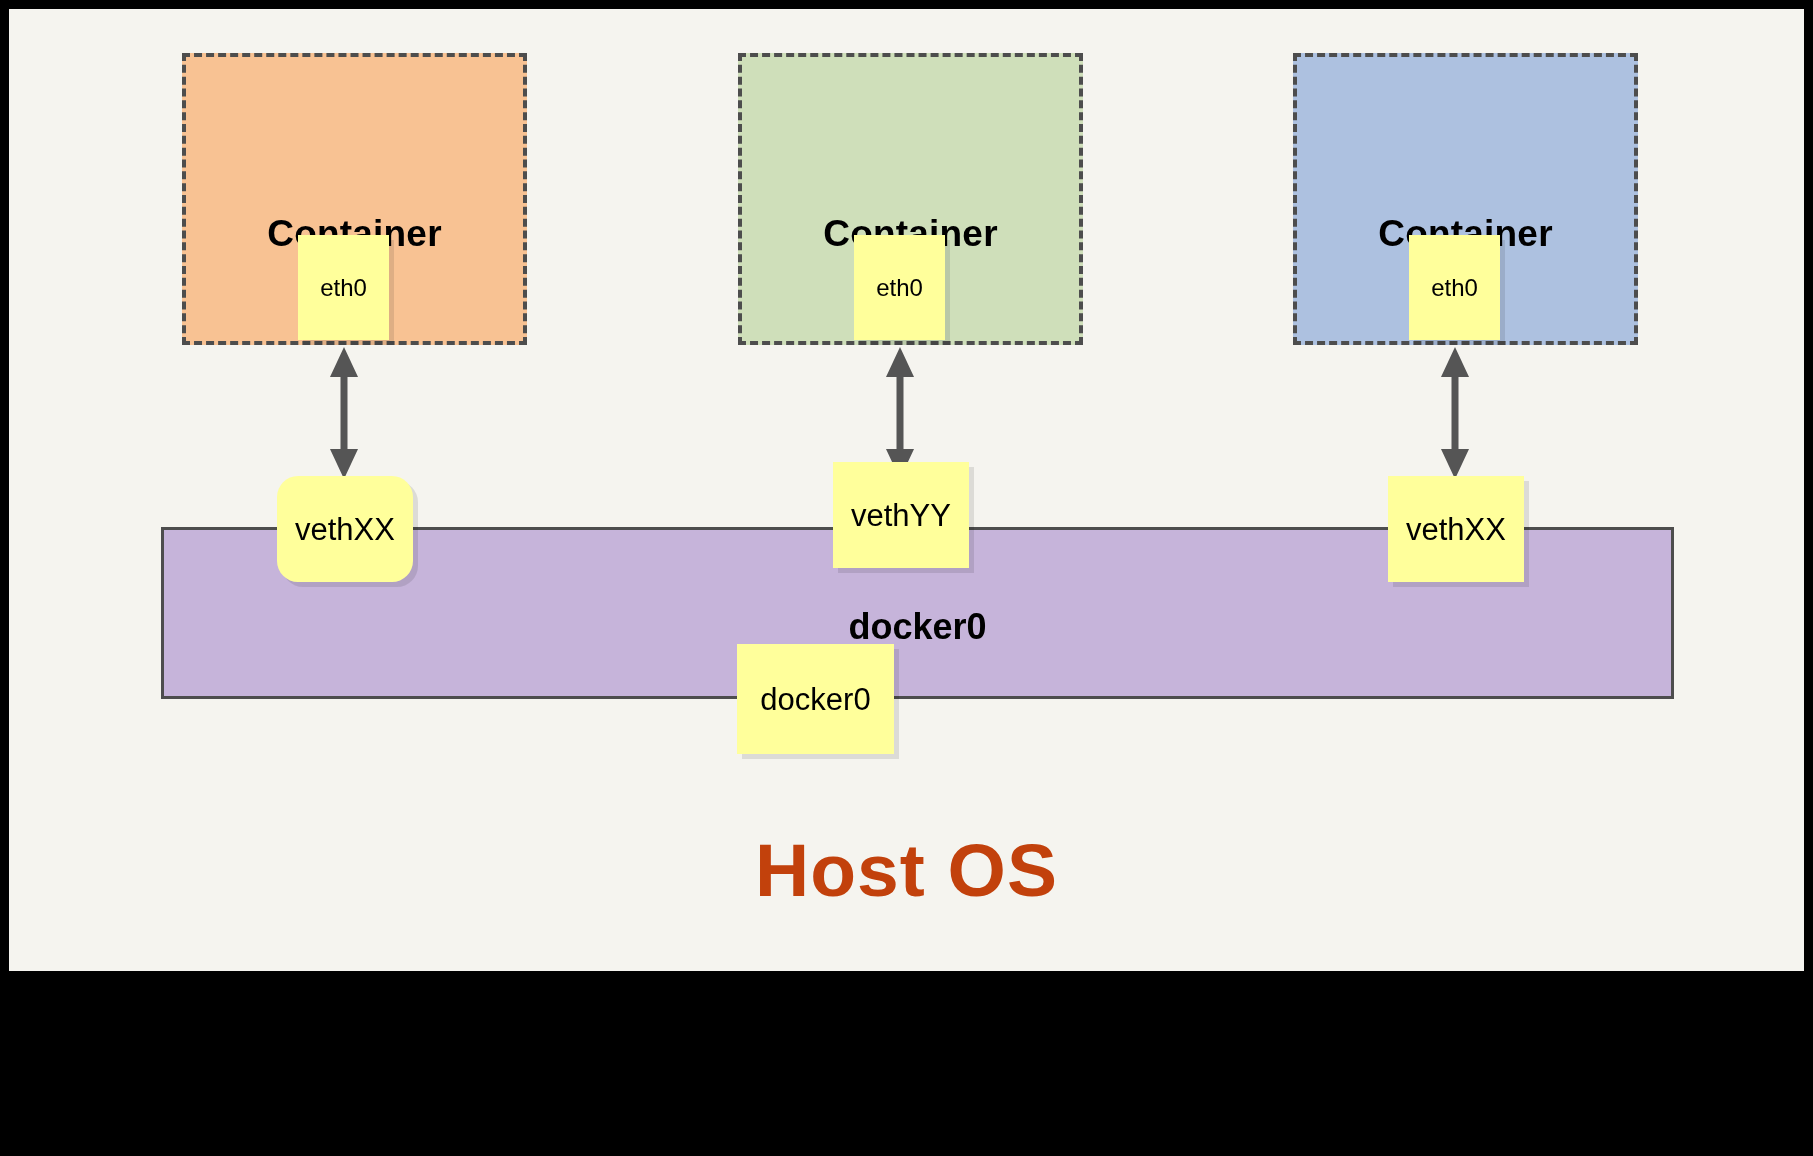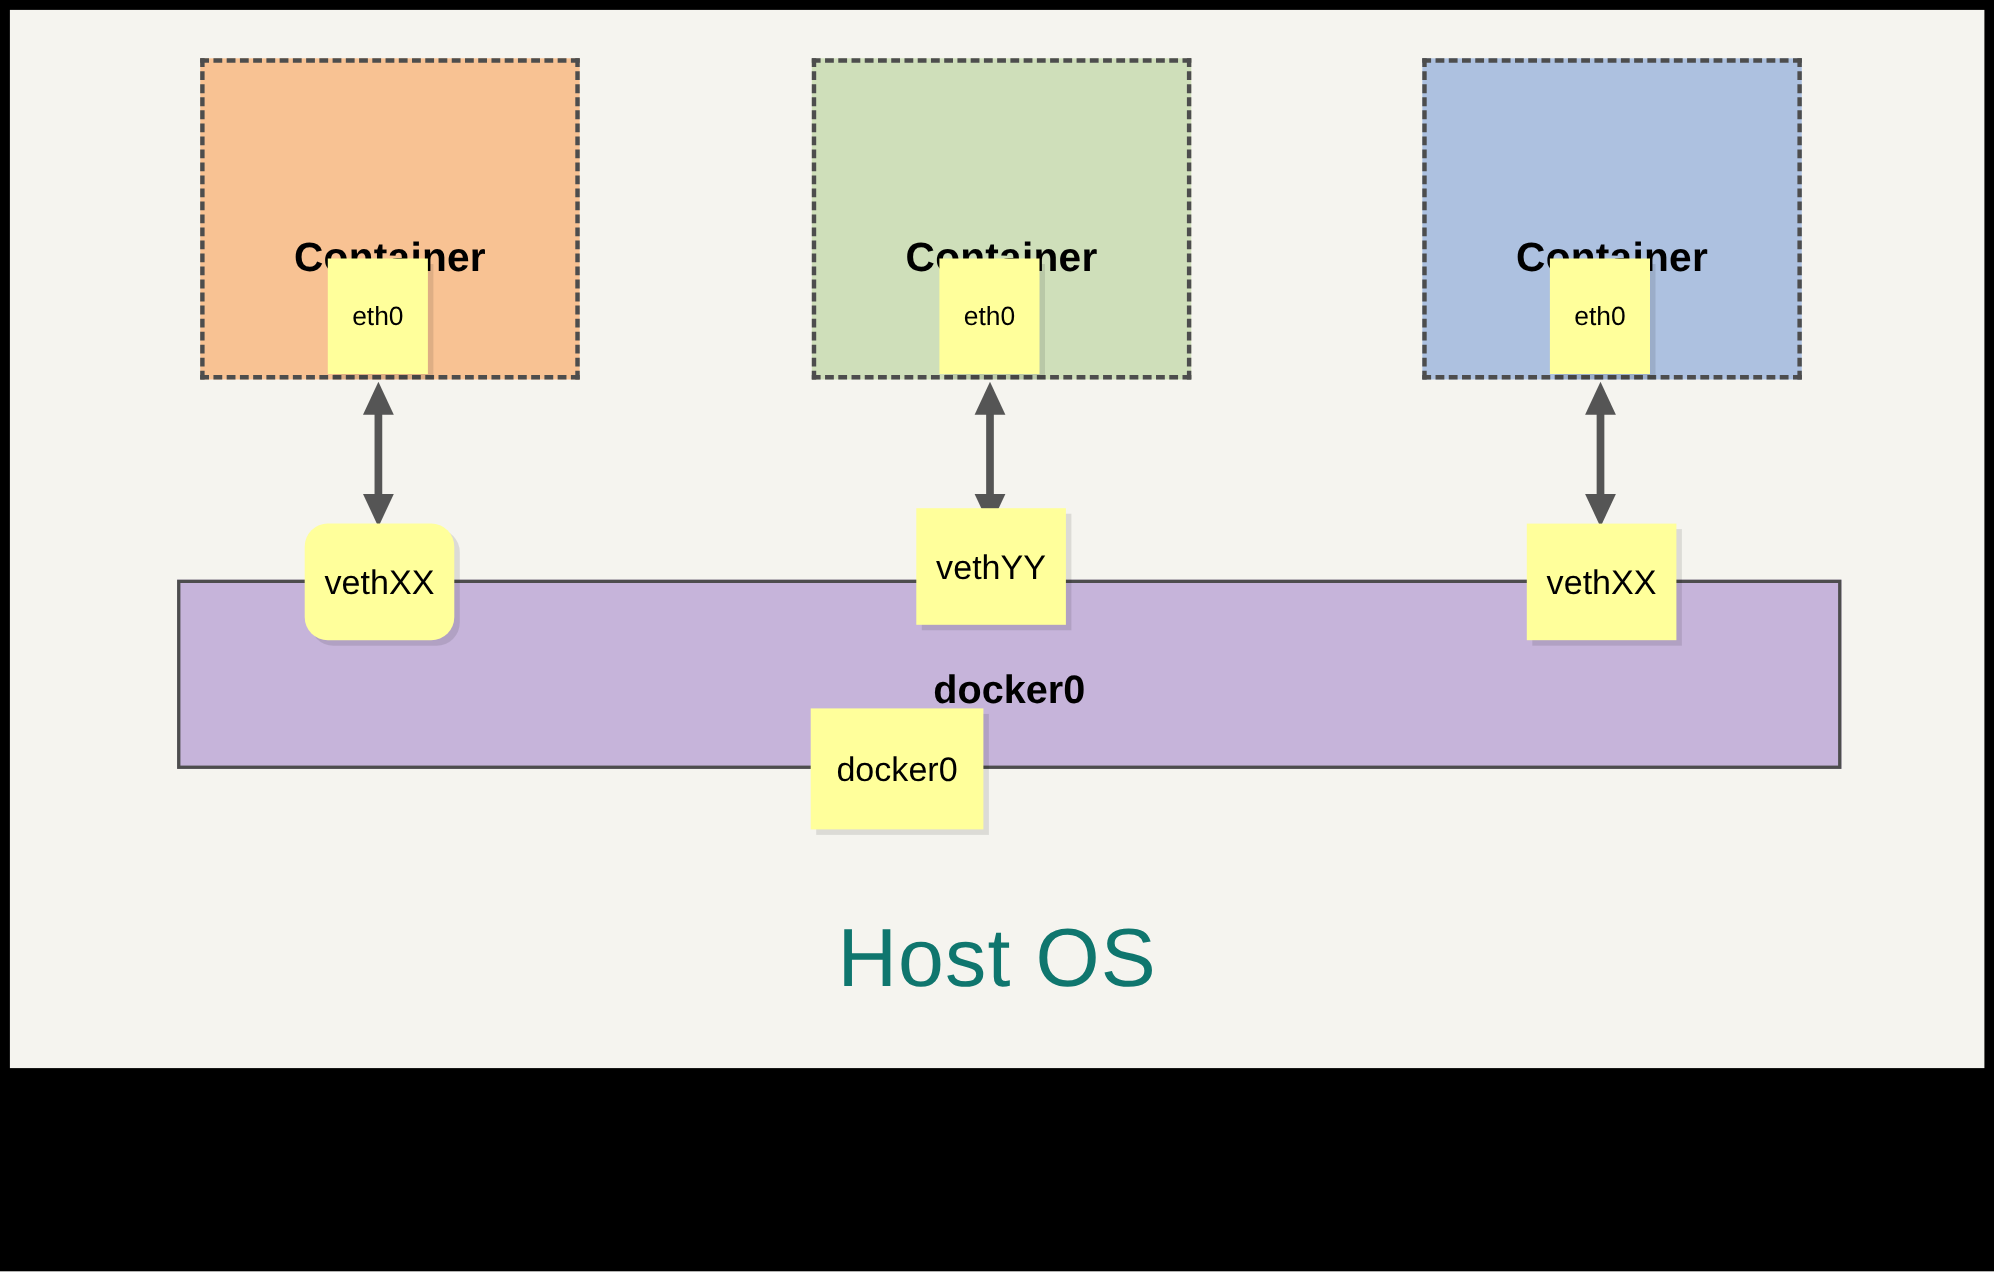--- a/index.html
+++ b/index.html
@@ -98,22 +98,22 @@
     white-space: nowrap;
   }
 
   
   #host-os-label {
     position: absolute;
     left: 0;
     right: 0;
     text-align: center;
     font-size: 75px;
-    font-weight: 400;
-    color: #0f766e;
+    font-weight: 700;
+    color: #c2410c;
     letter-spacing: 1px;
     white-space: nowrap;
   }
 </style>
 </head>
 <body>
 
 <div id="canvas">
   <div id="stage">
 

